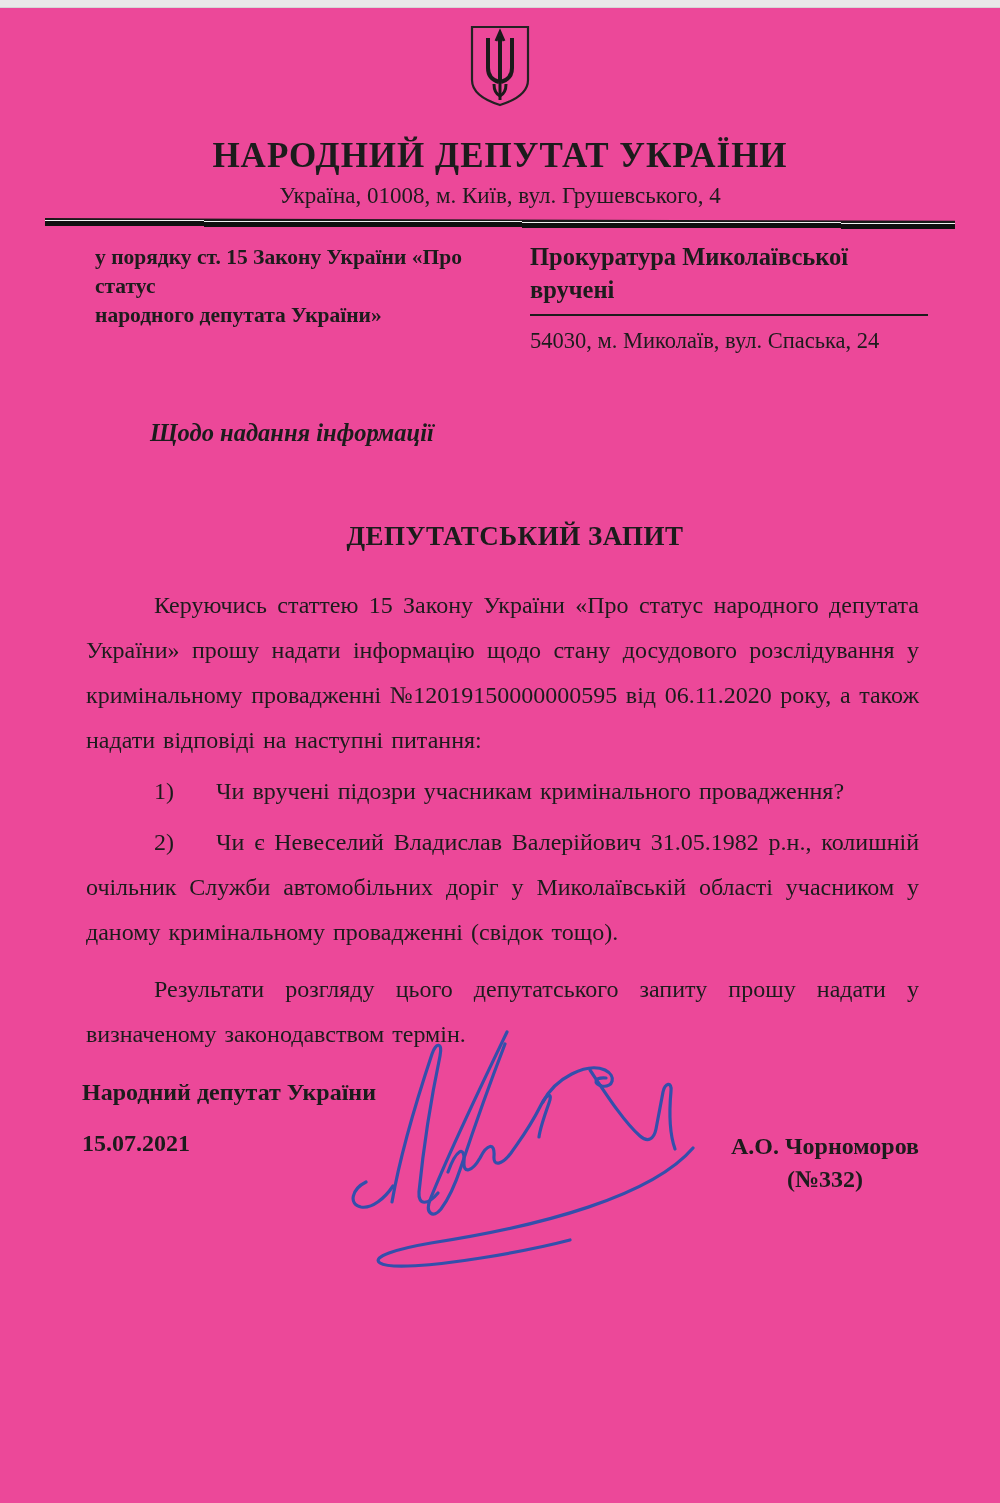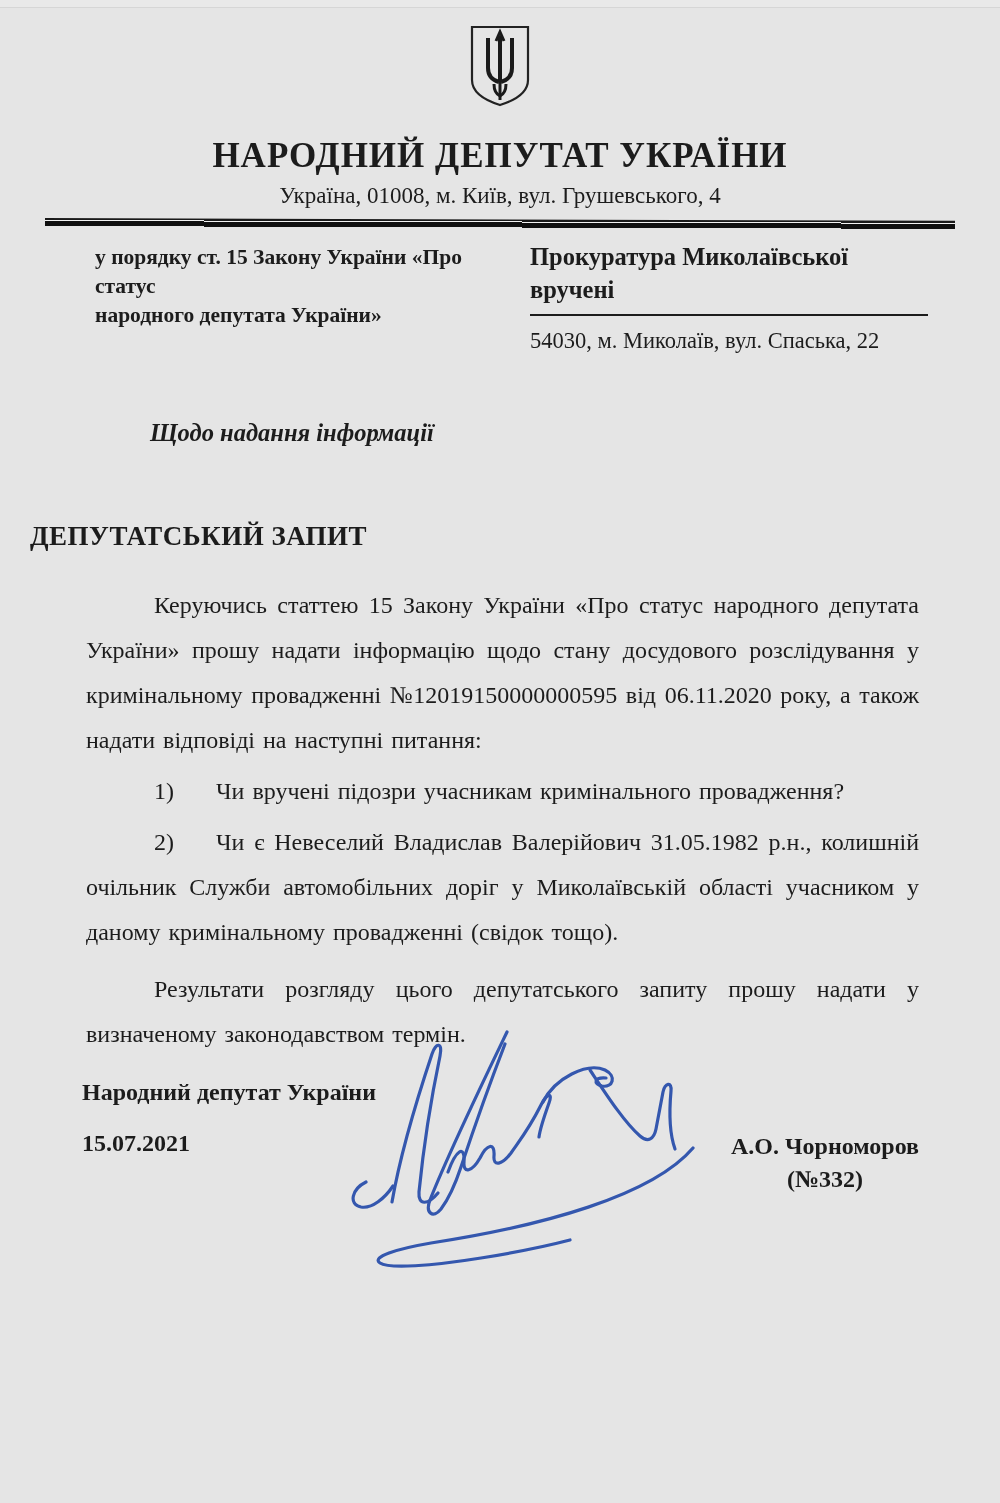--- a/index.html
+++ b/index.html
@@ -1,18 +1,18 @@
 <!DOCTYPE html>
 <html><head>
 <meta charset="utf-8">
 <style>
   html,body { margin:0; padding:0; background:#ffffff; }
   .page {
     position:relative; width:1000px; height:1503px;
-    background:#e5e5e5; overflow:hidden;
+    background:#ec4899; overflow:hidden;
     font-family:"Liberation Serif", serif; color:#1c1c1c;
   }
   .scan-strip { position:absolute; top:0; left:0; right:0; height:7px;
     background:#e9e9e9; border-bottom:1px solid #d6d6d6; }
 
   
   .emblem { position:absolute; left:468px; top:24px; width:64px; height:84px; }
 
   
   .hdr-title { position:absolute; top:136px; left:0; width:1000px; text-align:center;
@@ -27,21 +27,21 @@
   .ref-left { position:absolute; left:95px; top:243px; width:400px;
     font-weight:bold; font-size:21.5px; line-height:29px; }
   .recipient { position:absolute; left:530px; top:240px; width:400px; }
   .recipient-name { font-weight:bold; font-size:24.5px; line-height:33px; }
   .recipient-underline { border-top:2px solid #1c1c1c; width:398px; margin-top:8px; }
   .recipient-addr { font-size:22.5px; margin-top:12px; }
 
   
   .subject { position:absolute; left:150px; top:419px;
     font-weight:bold; font-style:italic; font-size:24.5px; }
-  .doc-title { position:absolute; top:521px; left:30px; width:970px; 
+  .doc-title { position:absolute; top:521px; left:30px; width:970px; text-align:center;
     font-weight:bold; font-size:27px; letter-spacing:0.5px; }
 
   
   .body-text { position:absolute; left:80px; top:577px; width:845px;
     font-size:24px; line-height:45px; text-align:justify; word-spacing:2px; }
   .body-text p { margin:6px; text-indent:68px; }
   .body-text p.closing { margin-top:12px; }
   .qnum { margin-right:42px; }
 
   
@@ -80,21 +80,21 @@
     <div>у порядку ст. 15 Закону України «Про статус</div>
     <div>народного депутата України»</div>
   </div>
 
   <div class="recipient">
     <div class="recipient-name">
       <div>Прокуратура Миколаївської</div>
       <div>вручені</div>
     </div>
     <div class="recipient-underline"></div>
-    <div class="recipient-addr">54030, м. Миколаїв, вул. Спаська, 22</div>
+    <div class="recipient-addr">54030, м. Миколаїв, вул. Спаська, 24</div>
   </div>
 
   <div class="subject">Щодо надання інформації</div>
   <div class="doc-title">ДЕПУТАТСЬКИЙ ЗАПИТ</div>
 
   <div class="body-text">
     <p>Керуючись статтею 15 Закону України «Про статус народного депутата України» прошу надати інформацію щодо стану досудового розслідування у кримінальному провадженні №12019150000000595 від 06.11.2020 року, а також надати відповіді на наступні питання:</p>
     <p><span class="qnum">1)</span><span>Чи вручені підозри учасникам кримінального провадження?</span></p>
     <p><span class="qnum">2)</span><span>Чи є Невеселий Владислав Валерійович 31.05.1982 р.н., колишній очільник Служби автомобільних доріг у Миколаївській області учасником у даному кримінальному провадженні (свідок тощо).</span></p>
     <p class="closing">Результати розгляду цього депутатського запиту прошу надати у визначеному законодавством термін.</p>

